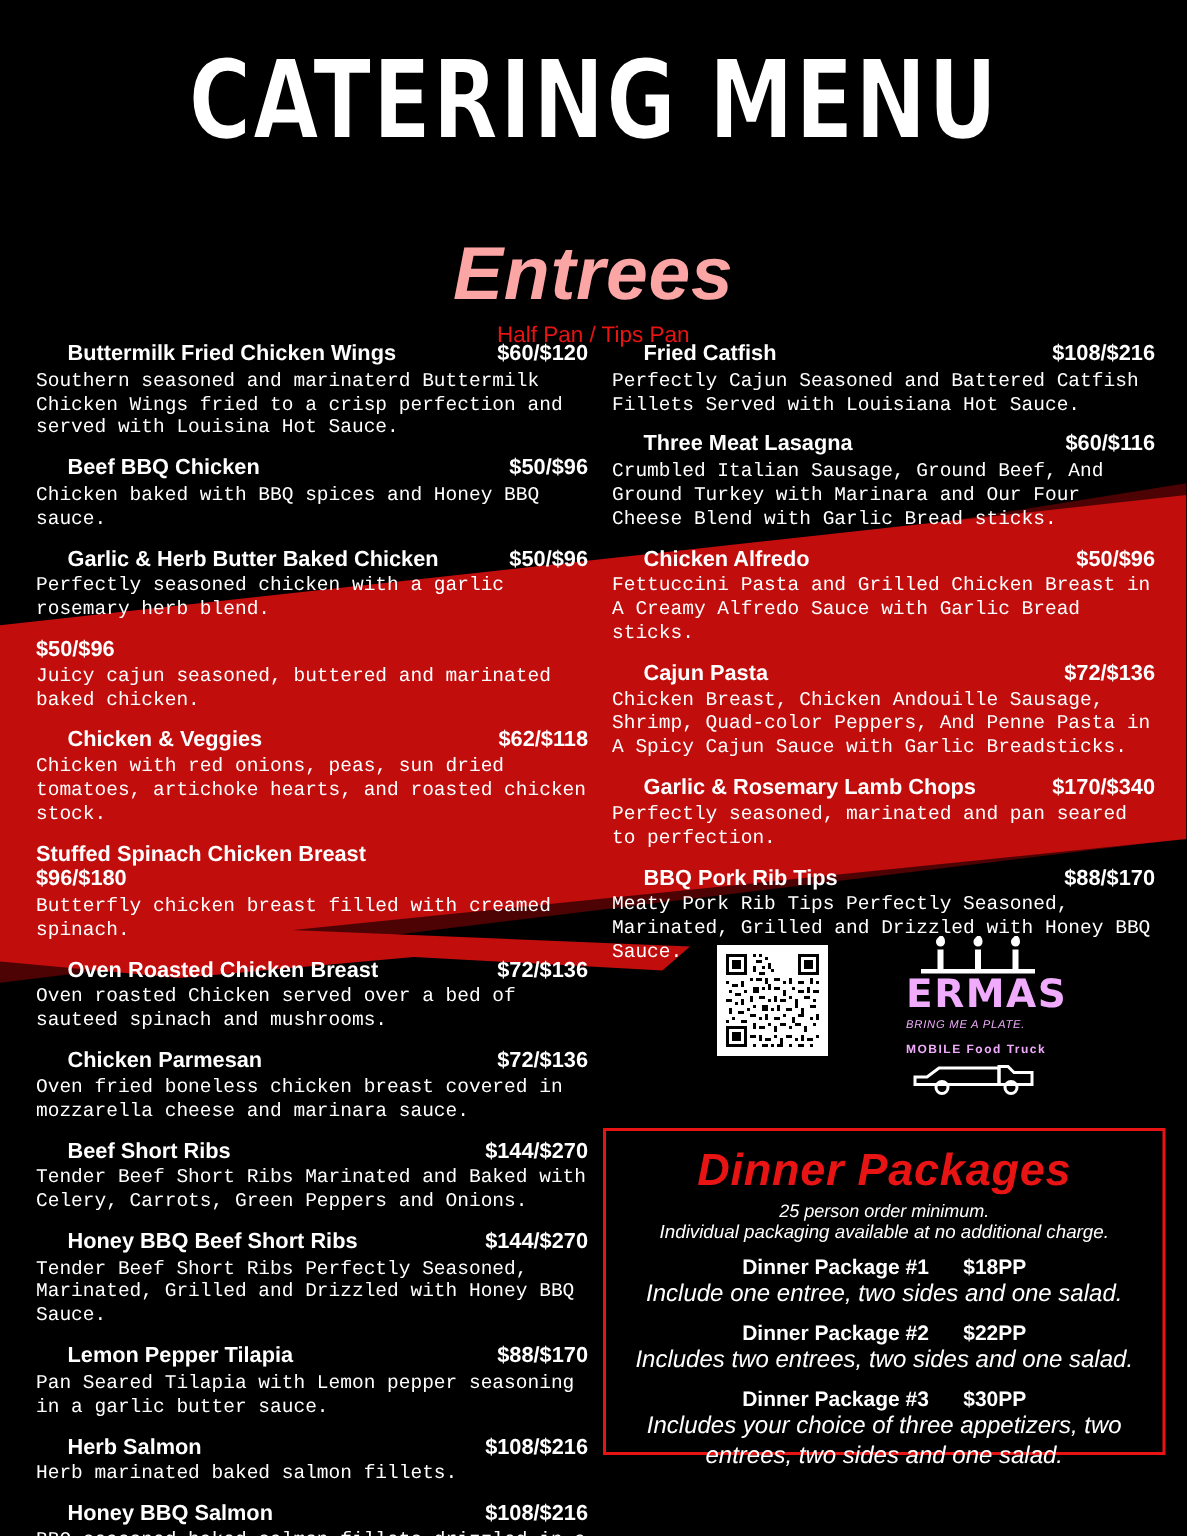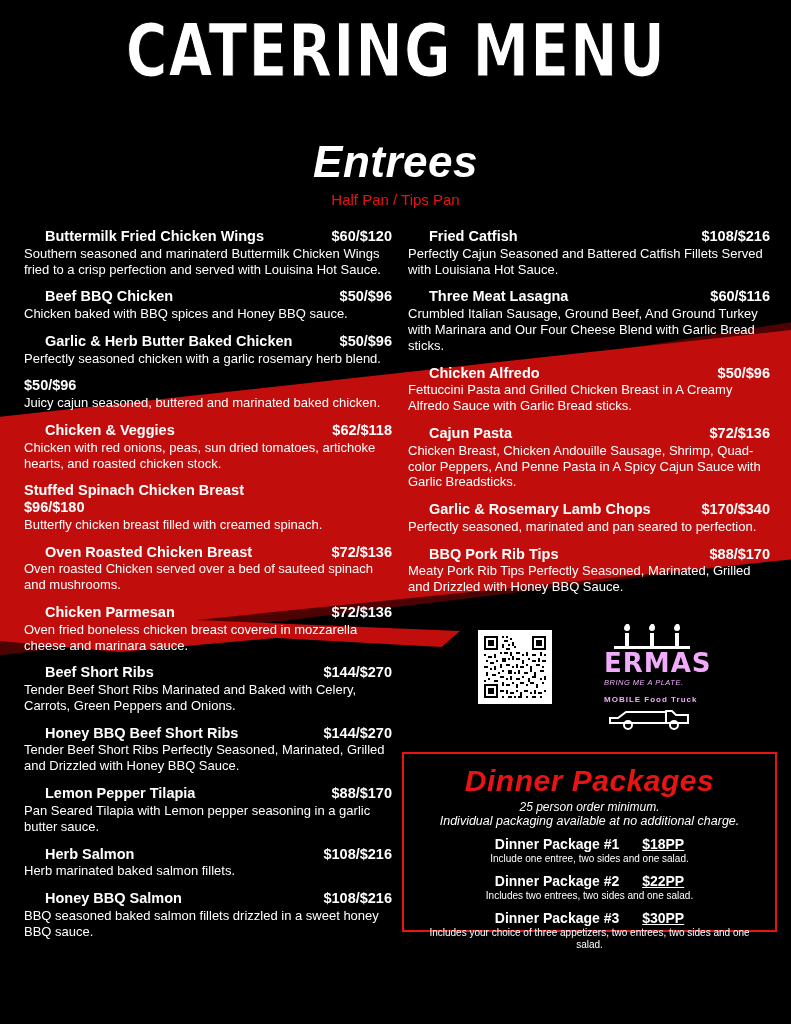--- a/index.html
+++ b/index.html
@@ -34,43 +34,43 @@
   }
   .swash-tear {
     position:absolute; left:0; top:612px; width:460px; height:50px;
     background:#c20d0d; z-index:0;
     clip-path: polygon(0 0, 100% 38%, 96% 70%, 60% 52%, 26% 80%, 0 58%);
   }
 
   .page { position: relative; z-index: 2; width: 791px; height: 1024px; }
 
   
-  .title-wrap { text-align:center; padding-top: 14px; }
+  .title-wrap { text-align:center; padding-top: 30px; }
   .main-title {
     font-family: "DejaVu Sans", sans-serif;
     font-weight: 900;
     font-size: 62px;
     letter-spacing: 1px;
     color: #ffffff;
     text-transform: uppercase;
     font-stretch: condensed;
     transform: scaleY(1.18) scaleX(1.02);
     display: inline-block;
     text-shadow: 4px 4px 0 #000, -1px -1px 0 #000;
     -webkit-text-stroke: 1px #000;
   }
 
   
   .entrees-head {
     text-align:center;
     margin-top: 50px;
   }
   .entrees-title {
-    color:#ffffff;
-    font-size: 44px;
+    color:#fca5a5;
+    font-size: 50px;
     font-weight: bold;
     font-style: italic;
     font-family: "Liberation Sans", sans-serif;
     letter-spacing: .5px;
   }
   .entrees-sub {
     color:#e81414;
     font-size: 15px;
     margin-top: 4px;
   }
@@ -99,20 +99,21 @@
     line-height: 1.15;
   }
   .item-name { padding-right: 8px; padding-left: 21px; }
   .item-price { white-space: nowrap; }
   .item-head.stacked { display:block; }
   .item-desc {
     font-size: 13px;
     line-height: 1.22;
     color:#fff;
     margin-top: 1px;
+    font-family: Liberation Mono, monospace;
   }
 
   
   .brand-row {
     position:absolute;
     top: 630px; left: 408px;
     width: 362px; height: 100px;
   }
   .qr {
     position:absolute; left: 70px; top: 0;
@@ -136,21 +137,21 @@
     font-style: italic;
   }
   .logo-mobile {
     font-size: 8px; letter-spacing: 1px; font-weight:bold; margin-top:8px;
   }
 
   
   .dinner-box {
     position:absolute;
     left: 402px; top: 752px;
-    width: 375px; height: 180px;
+    width: 375px; height: 218px;
     border: 2px solid #e81414;
     background: #000;
     text-align:center;
     padding: 10px 12px;
   }
   .dinner-title {
     color:#e81414;
     font-size: 30px;
     font-weight: bold;
     font-style: italic;
@@ -167,22 +168,22 @@
     font-size: 12.5px;
     font-style: italic;
     color:#fff;
     margin-bottom: 8px;
   }
   .pkg { margin-top: 8px; }
   .pkg-head {
     font-weight:bold;
     font-size: 14px;
   }
-  .pkg-head .pkg-price { margin-left: 19px; text-decoration: underline; }
-  .pkg-desc { font-size: 10px; line-height:1.2; margin-top:1px; }
+  .pkg-head .pkg-price { margin-left: 19px; }
+  .pkg-desc { font-size: 16px; line-height:1.2; margin-top:1px;font-style:italic; }
 </style>
 </head>
 <body>
 
 <div class="red-swash2"></div>
 <div class="red-swash"></div>
 <div class="swash-tear"></div>
 
 <div class="page">
 

